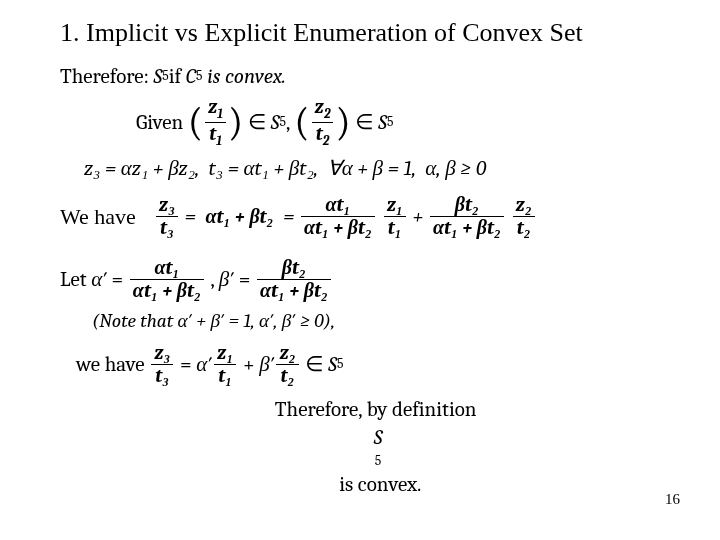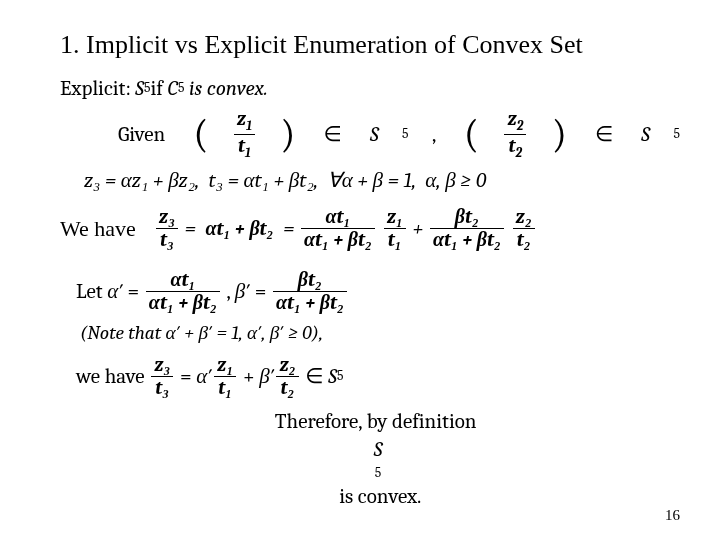--- a/index.html
+++ b/index.html
@@ -10,21 +10,21 @@
     background: #ffffff;
     font-family: "Times New Roman", Times, serif;
     color: #000;
     overflow: hidden;
   }
   .slide {
     position: relative;
     width: 720px;
     height: 540px;
     box-sizing: border-box;
-    padding: 30px 40px 0 60px;
+    padding: 18px 40px 0 60px;
   }
   .title {
     font-size: 26px;
     margin-bottom: 14px;
   }
   .line {
     font-family: Cambria, "Times New Roman", serif;
     font-size: 21px;
     line-height: 1.35;
     margin: 6px 0;
@@ -63,43 +63,43 @@
     gap: 18px;
     margin-top: 6px;
   }
   .we-have-label {
     font-family: "Times New Roman", serif;
     font-size: 22px;
   }
   .page-num {
     position: absolute;
     right: 40px;
-    bottom: 16px;
+    bottom: 32px;
     font-size: 15px;
   }
   .sm { font-size: 0.92em; }
 </style>
 </head>
 <body>
 
 <div class="slide">
 
   <div class="title">1. Implicit vs Explicit Enumeration of Convex Set</div>
 
   <div class="line">
-    <span class="t">Explicit: </span>
+    <span class="t">Therefore: </span>
     <span class="ital">S</span>
       <span class="sub">5</span>
     <span class="t">if </span>
     <span class="ital">C</span>
       <span class="sub">5</span>
     <span class="t ital"> is convex.</span>
   </div>
 
-  <div class="line" style="margin-left:58px;justify-content:space-between;">
+  <div class="line" style="margin-left:76px;">
     <span class="t">Given </span>
     <span class="bigparen">(</span>
     <span class="frac">
       <span class="num"><span>z</span><span class="sub">1</span></span>
       <span class="den"><span>t</span><span class="sub">1</span></span>
     </span>
     <span class="bigparen">)</span>
     <span class="t"> ∈ </span>
     <span class="ital">S</span>
       <span class="sub">5</span>
@@ -146,38 +146,38 @@
         <span class="den">αt₁ + βt₂</span>
       </span>
       <span class="t"> </span>
       <span class="frac">
         <span class="num">z₂</span>
         <span class="den">t₂</span>
       </span>
     </div>
   </div>
 
-  <div class="line" style="margin-top:12px;margin-left:16px;">
+  <div class="line" style="margin-top:12px;">
     <span class="t">Let </span>
     <span class="ital t">α′</span>
     <span class="t"> = </span>
     <span class="frac ital">
       <span class="num">αt₁</span>
       <span class="den">αt₁ + βt₂</span>
     </span>
     <span class="t"> , </span>
     <span class="ital t">β′</span>
     <span class="t"> = </span>
     <span class="frac ital">
       <span class="num">βt₂</span>
       <span class="den">αt₁ + βt₂</span>
     </span>
   </div>
 
-  <div class="line" style="margin-left:20px;">
+  <div class="line" style="margin-left:32px;">
     <span class="t ital sm">(Note that α′ + β′ = 1, α′, β′ ≥ 0),</span>
   </div>
 
   <div class="line" style="margin-top:8px;margin-left:16px;">
     <span class="t">we have </span>
     <span class="frac ital">
       <span class="num">z₃</span>
       <span class="den">t₃</span>
     </span>
     <span class="t"> = </span>

